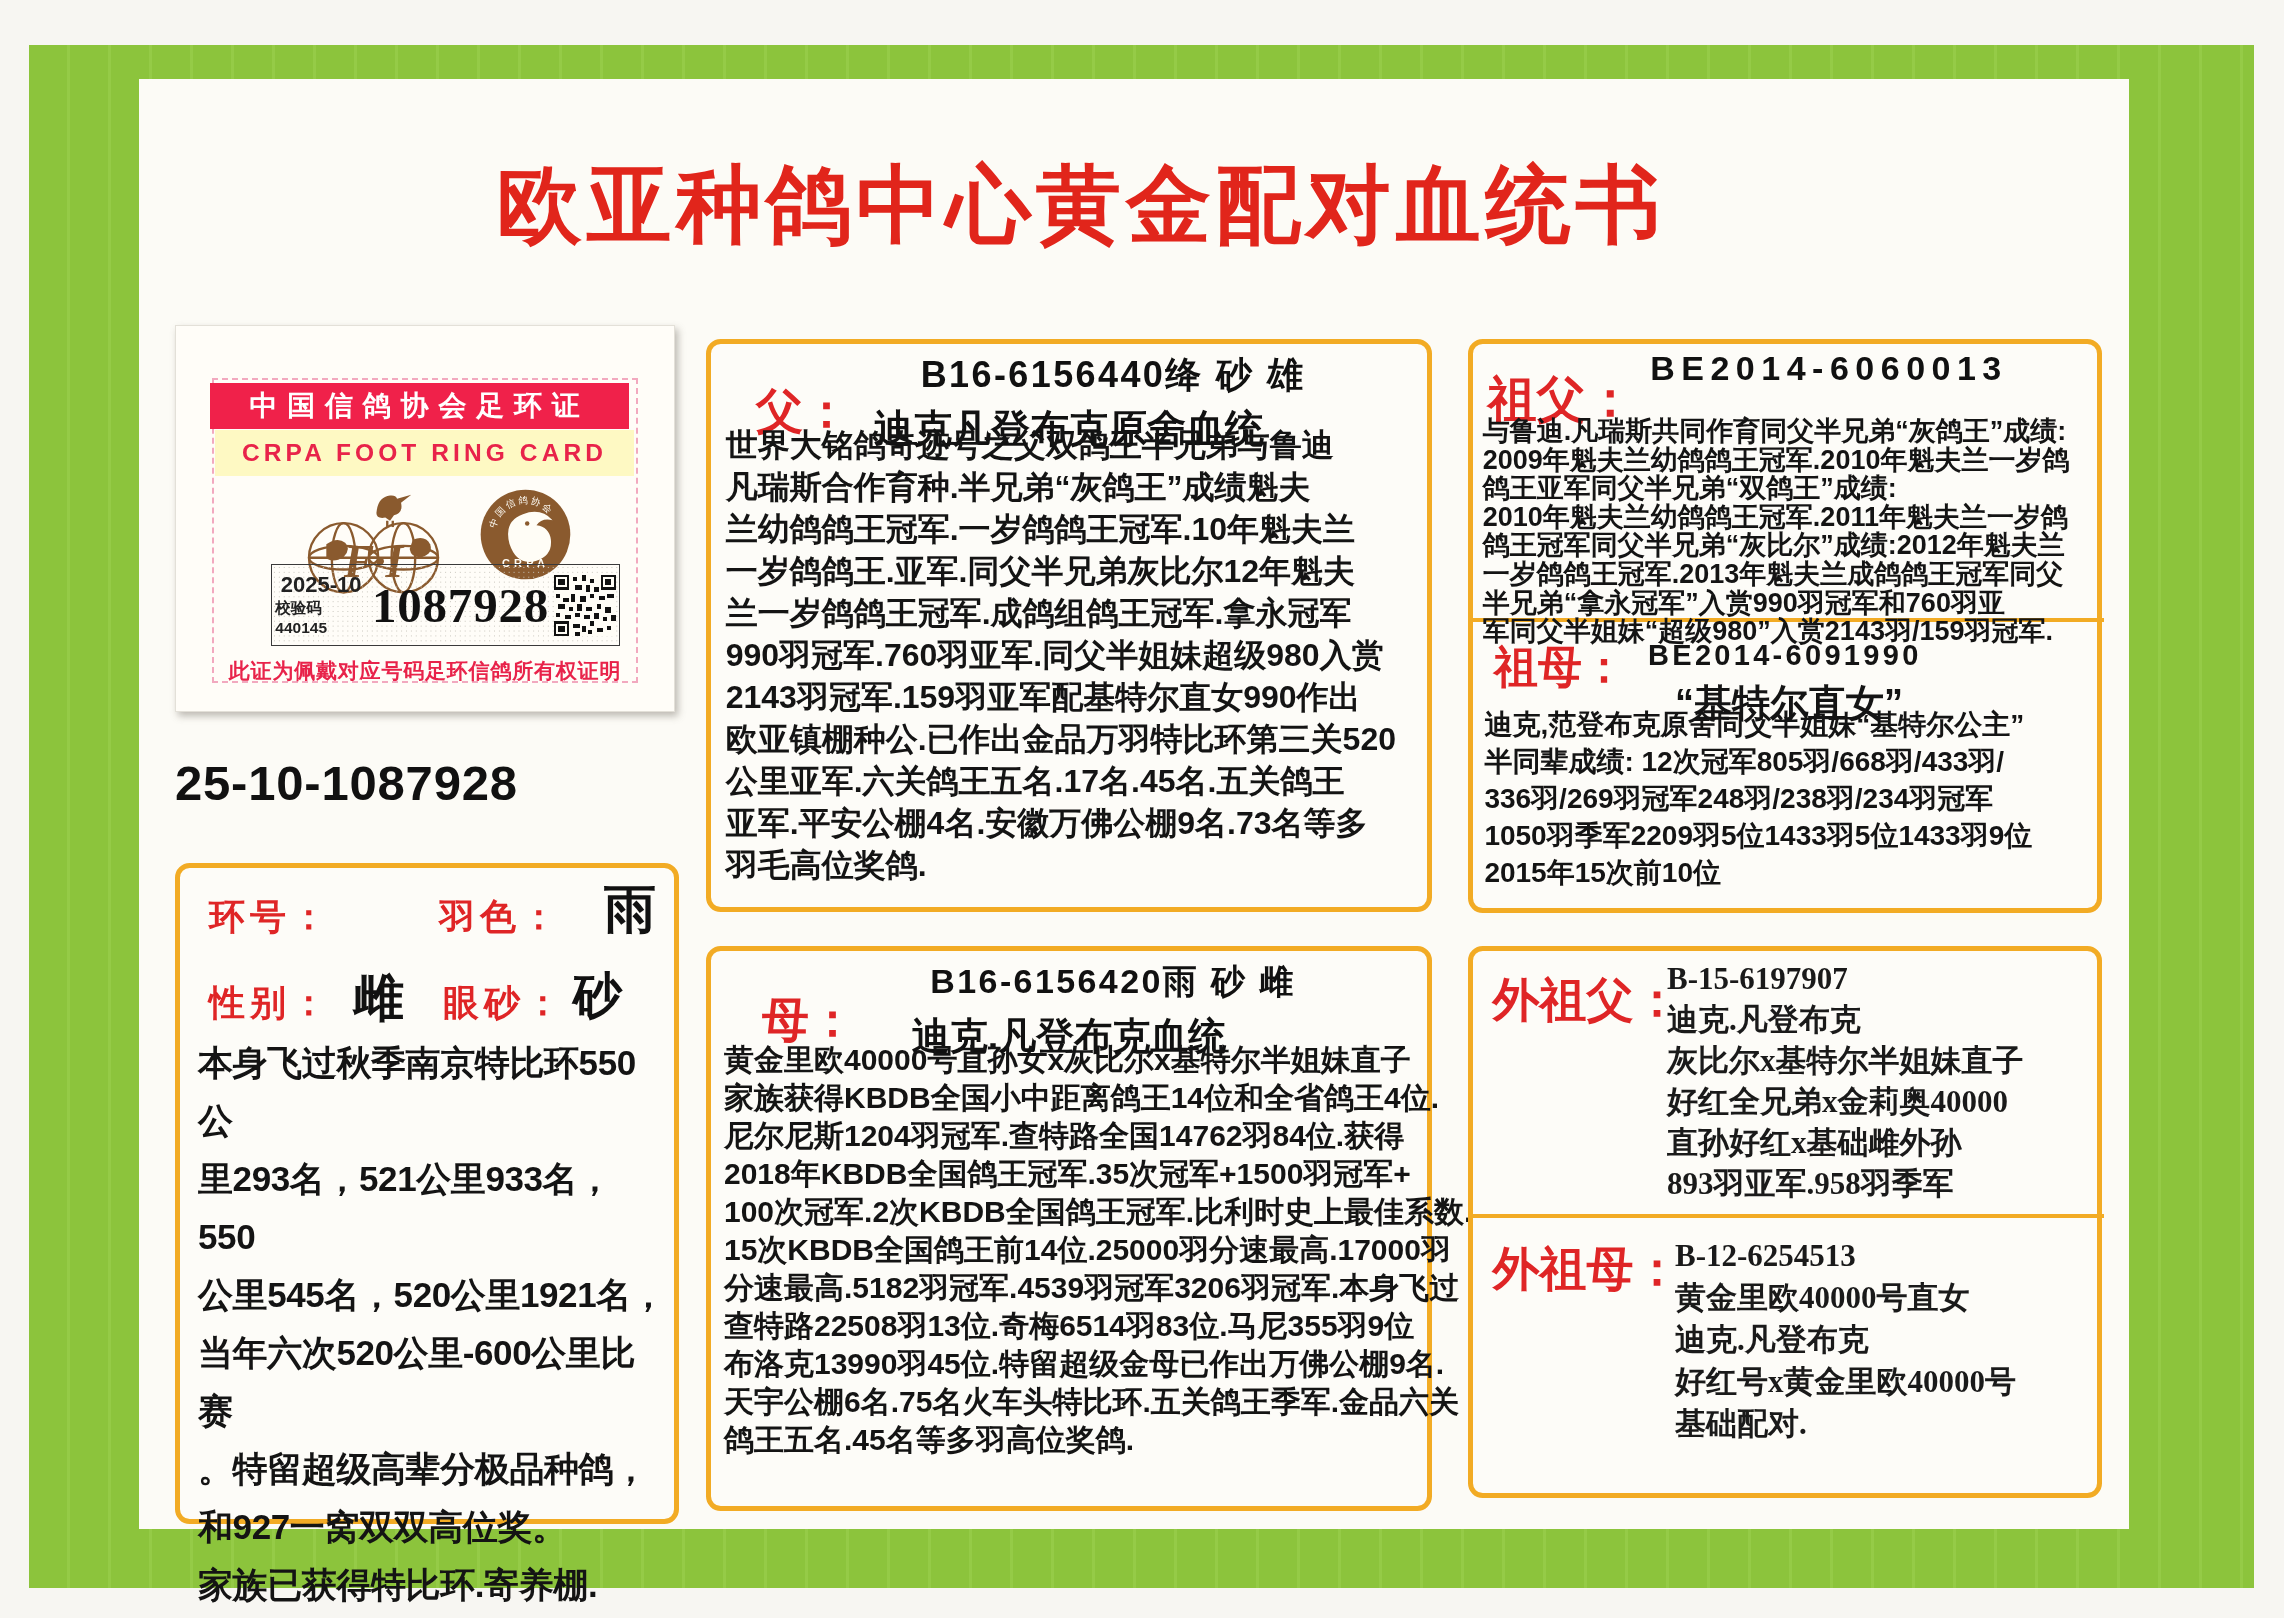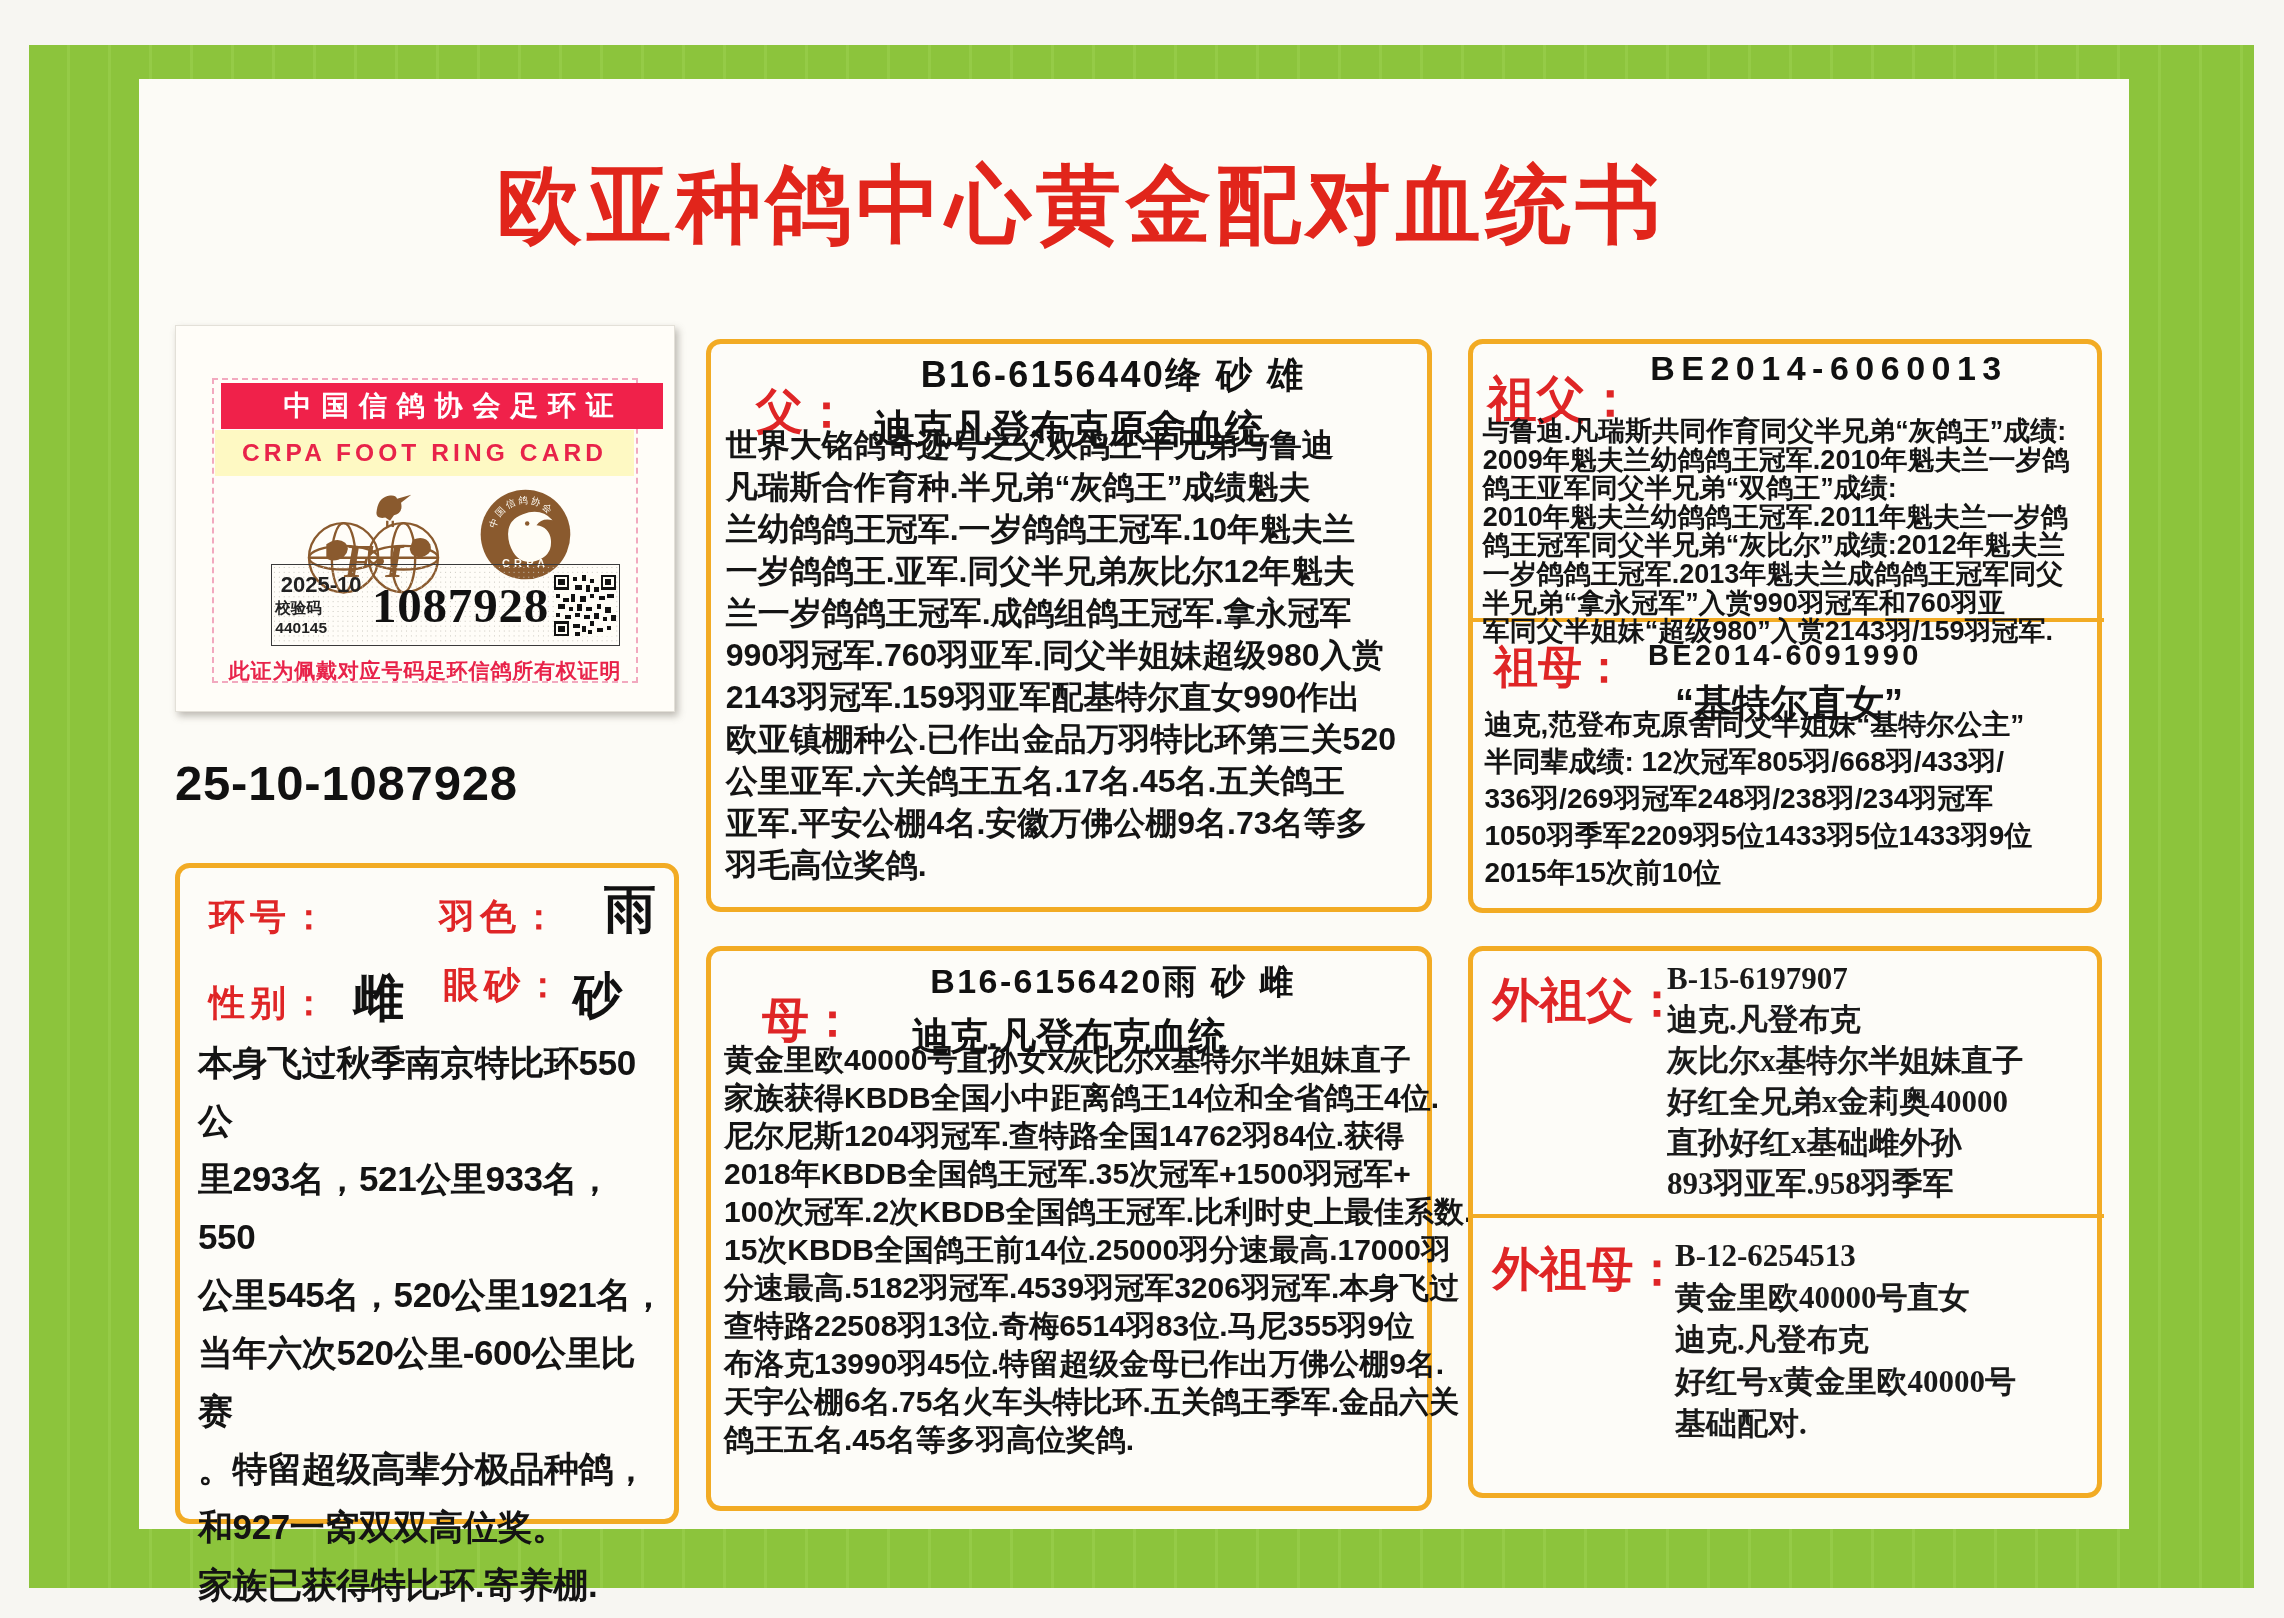--- a/index.html
+++ b/index.html
@@ -13,22 +13,22 @@
         white-space:nowrap;}
   .box{position:absolute;border:5.7px solid #f2ab24;border-radius:14.7px;background:#fdfcf8;}
   .red{color:#df2526;font-weight:700;}
   .pre{white-space:pre;}
   .preline{white-space:pre-line;}
 
   
   .card{position:absolute;left:175px;top:325px;width:498px;height:385px;background:#fffdf8;
         border:0.8px solid #e3e0d8;box-shadow:3.3px 4.1px 7.3px rgba(110,105,95,.45);}
   .card-dash{position:absolute;left:36px;right:36px;top:52px;bottom:28px;border:2.4px dashed #f2a9bf;}
-  .band-red{position:absolute;left:45px;top:57px;width:419px;height:46px;background:#f0214a;
-        color:#fff;font-size:28px;font-weight:700;letter-spacing:9.8px;text-align:center;line-height:46px;padding-left:23px;}
+  .band-red{position:absolute;left:34px;top:57px;width:419px;height:46px;background:#f0214a;
+        color:#fff;font-size:28px;font-weight:700;letter-spacing:9.8px;text-align:center;line-height:46px;}
   .band-pink{position:absolute;left:39px;top:104px;width:419px;height:46px;background:#fef9c3;
         color:#e8234a;font-size:24.5px;font-weight:700;letter-spacing:4.1px;text-align:center;line-height:46px;}
   .numbox{position:absolute;left:95px;top:238px;width:349px;height:82px;border:1.6px solid #3a3a3a;
         background-image:radial-gradient(#c9c6bd 0.8px,transparent 0.8px);background-size:4.9px 4.9px;
         display:flex;align-items:center;gap:4.9px;padding:1.6px 3.3px;box-sizing:border-box;}
   .numbox .issue{font-size:22px;font-weight:700;color:#222;line-height:24.5px;text-align:center;}
   .numbox .check{font-size:15.5px;font-weight:700;color:#222;}
   .serial{font-family:"Liberation Serif",serif;font-size:49px;font-weight:700;color:#111;letter-spacing:0.8px;}
   .notice{position:absolute;left:0;top:331px;width:100%;text-align:center;color:#e8234a;
         font-size:21px;font-weight:700;letter-spacing:0.8px;}
@@ -162,21 +162,21 @@
   </div>
 
   <div class="ring-number">25-10-1087928</div>
 
   <div class="box info-box">
     <div class="lbl red" style="left:29px;top:24.5px">环号：</div>
     <div class="lbl red" style="left:259px;top:24.5px">羽色：</div>
     <div class="val" style="left:424px;top:6.5px;font-size:52px">雨</div>
     <div class="lbl red" style="left:29px;top:111px">性别：</div>
     <div class="val" style="left:173px;top:96px;font-size:51px">雌</div>
-    <div class="lbl red" style="left:263px;top:93px">眼砂：</div>
+    <div class="lbl red" style="left:263px;top:111px">眼砂：</div>
     <div class="val" style="left:393px;top:95px;font-size:49px">砂</div>
     <div class="results preline">本身飞过秋季南京特比环550公
 里293名，521公里933名，550
 公里545名，520公里1921名，
 当年六次520公里-600公里比赛
 。特留超级高辈分极品种鸽，
 和927一窝双双高位奖。
 家族已获得特比环.寄养棚.
 公棚前十名多羽高位奖鸽</div>
   </div>

